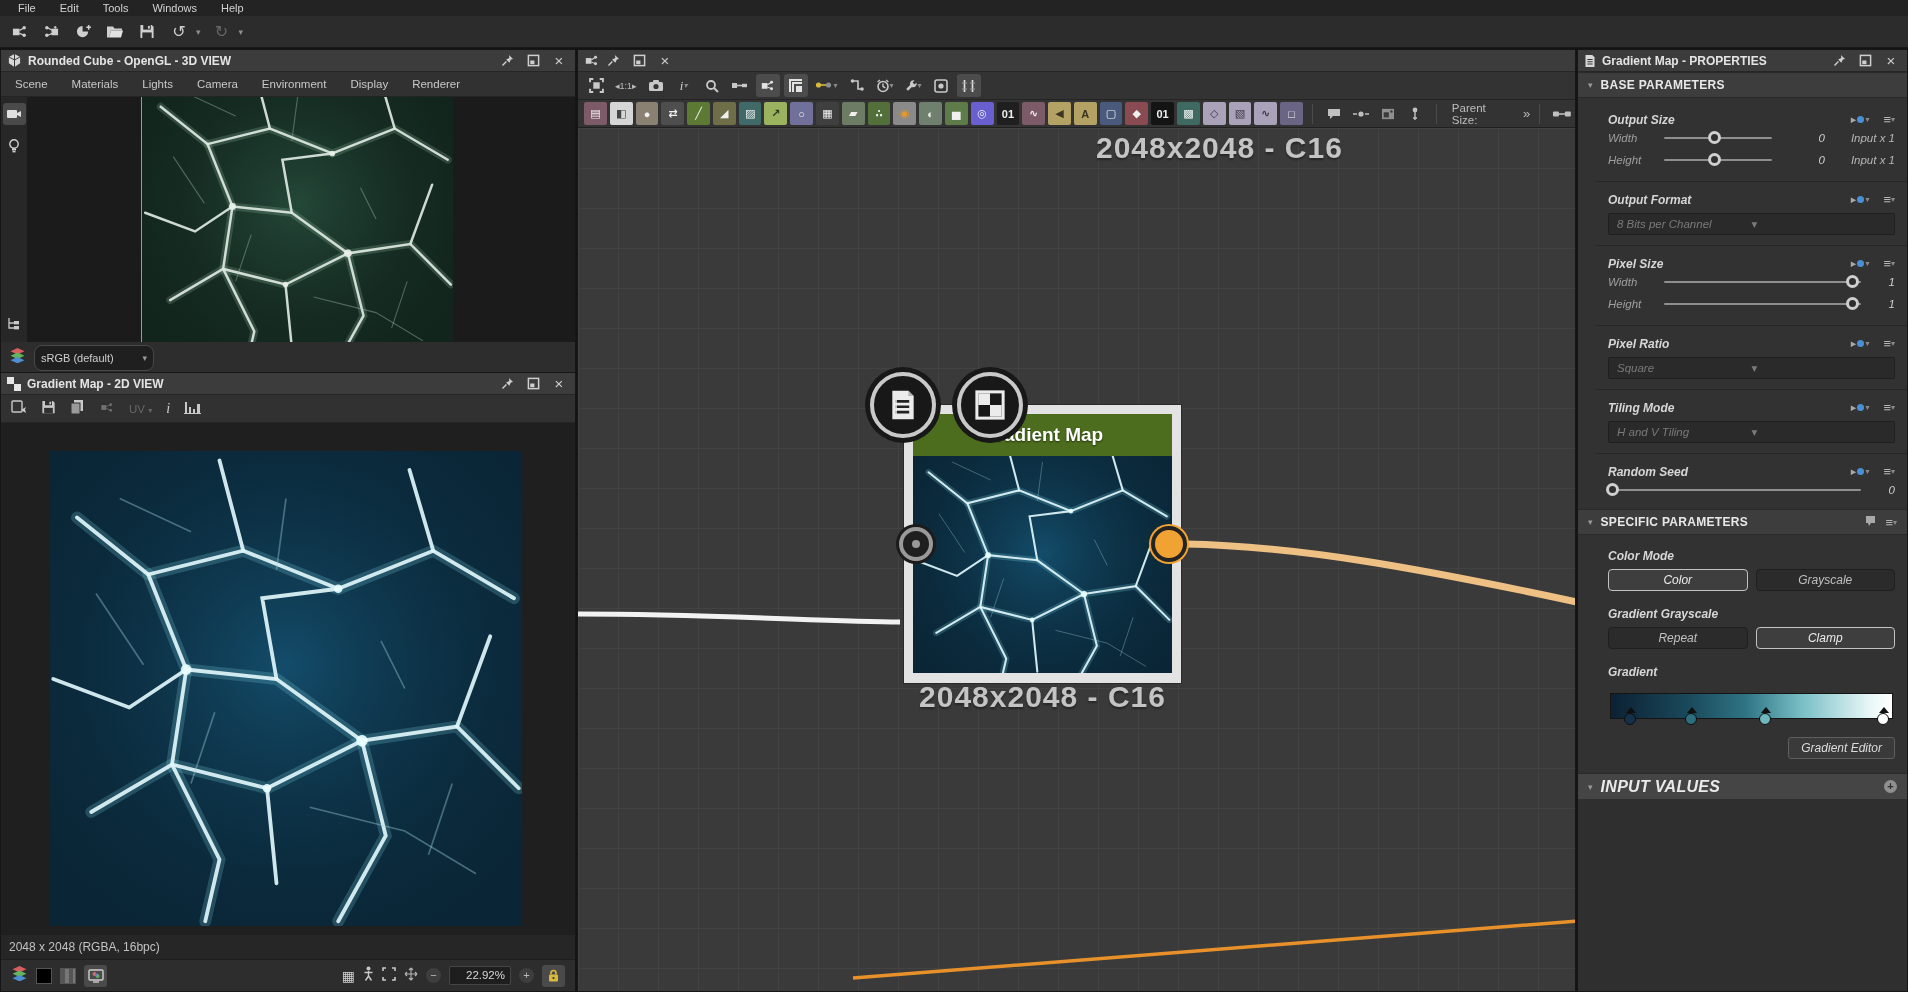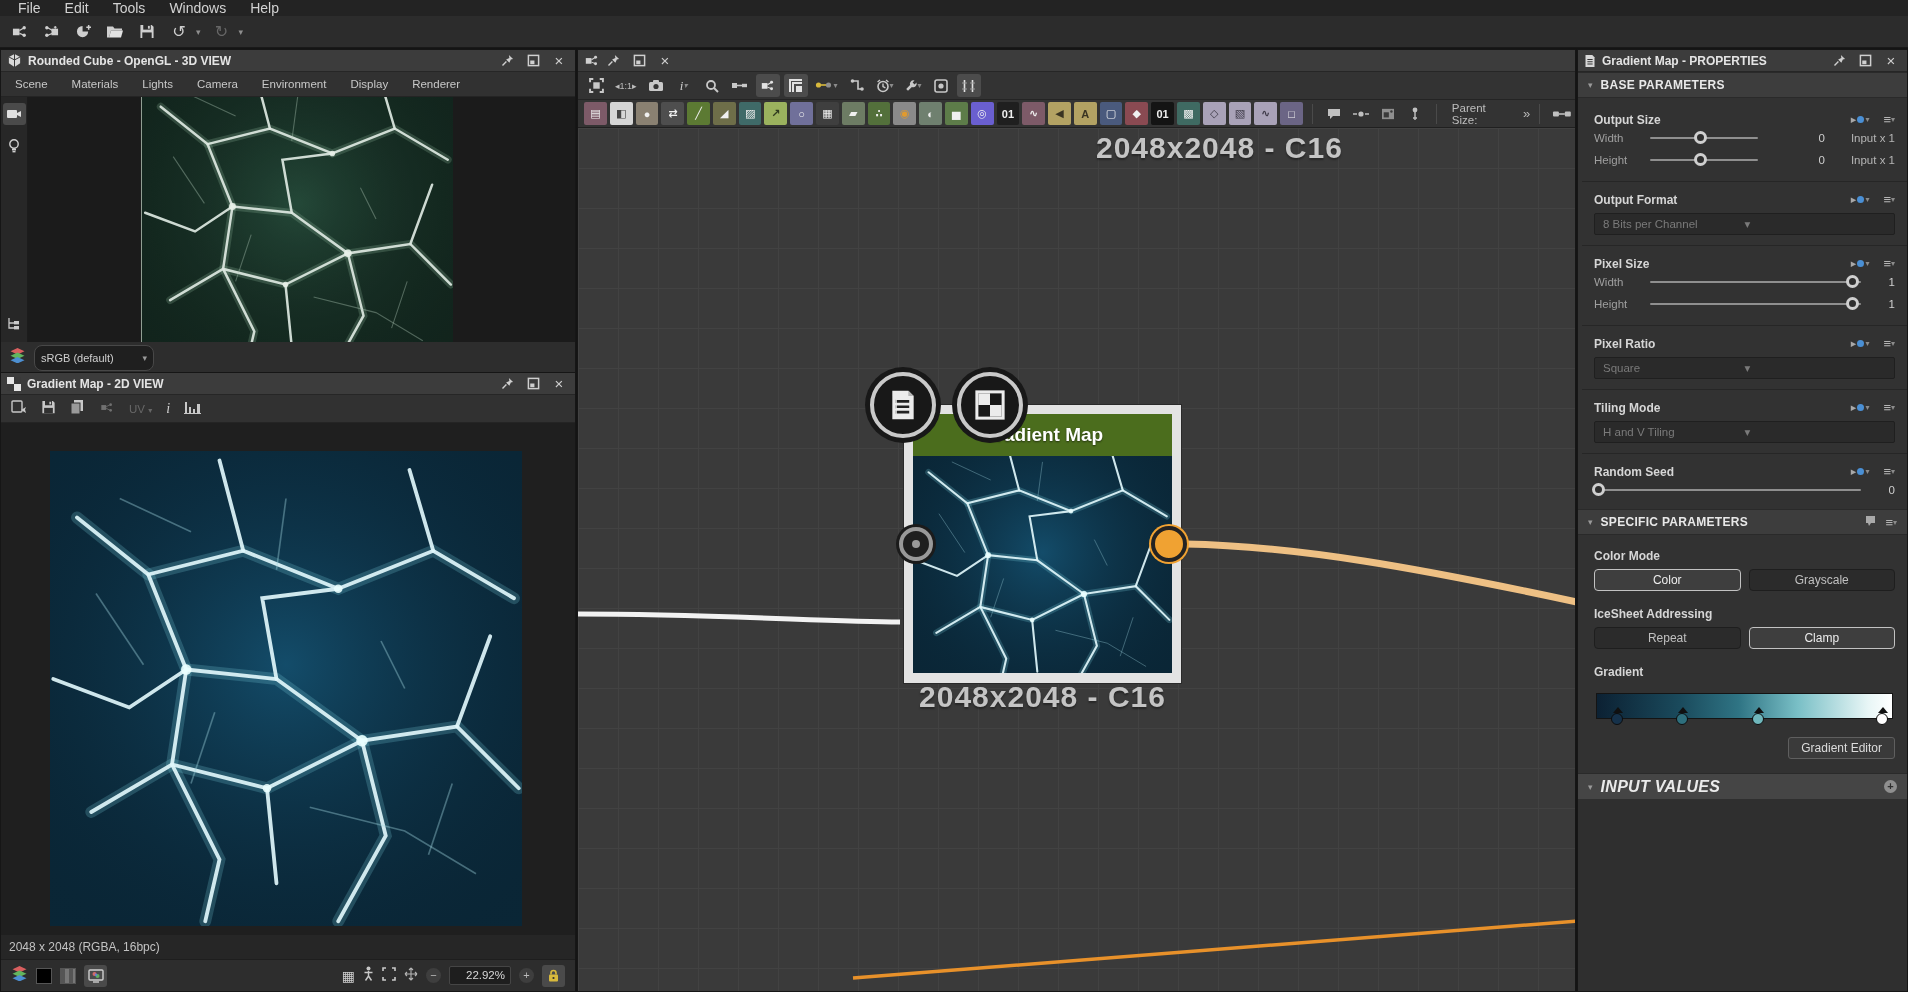--- a/index.html
+++ b/index.html
@@ -1,19 +1,19 @@
 <!DOCTYPE html>
 <html><head>
 <meta charset="utf-8">
 <style>
   * { box-sizing: border-box; margin: 0; padding: 0; }
   html,body { width:1908px; height:992px; overflow:hidden; background:#141414;
     font-family:"Liberation Sans","DejaVu Sans",sans-serif; color:#cfcfcf; }
   .menubar { height:16px; background:#232323; display:flex; align-items:center; gap:0; padding-left:6px; }
-  .menubar span { font-size:14px; color:#d2d2d2; padding:1px 12px; cursor:default; }
+  .menubar span { font-size:11px; color:#d2d2d2; padding:1px 12px; cursor:default; }
   .maintb { height:32px; background:#2c2c2c; border-bottom:1px solid #191919; display:flex; align-items:center; padding-left:6px; }
   .tbtn { width:26px; height:24px; display:flex; align-items:center; justify-content:center; margin-right:6px; border-radius:3px; }
   .tbtn svg { display:block; }
   .tglyph { font-size:16px; color:#cfcfcf; }
   .dim { color:#676767; }
   .chev { font-size:9px; color:#8f8f8f; margin:0 8px 0 -2px; }
 
   .panel { position:absolute; background:#2e2e2e; border:1px solid #161616; }
   .phead { height:22px; background:#3c3c3c; display:flex; align-items:center; padding:0 6px; gap:6px; border-bottom:1px solid #262626; }
   .ptitle { font-size:12px; font-weight:bold; color:#e4e4e4; white-space:nowrap; flex:1; }
@@ -72,21 +72,21 @@
   .badge { position:absolute; width:66px; height:66px; border-radius:50%; background:#181818; border:4px solid #c9c9c9; box-shadow:0 0 0 5px #181818; display:flex; align-items:center; justify-content:center; }
   .conn-in { position:absolute; left:321px; top:399px; width:34px; height:34px; border-radius:50%; background:#1f1f1f; border:4px solid #999; box-shadow:0 0 0 3px #1b1b1b; }
   .conn-in i { position:absolute; left:9px; top:9px; width:8px; height:8px; border-radius:50%; background:#999; }
   .conn-out { position:absolute; left:573px; top:398px; width:36px; height:36px; border-radius:50%; background:#f0a232; border:4px solid #232323; box-shadow:0 0 0 2px #f0a232; }
 
   
   #pprops { left:1577px; top:49px; width:331px; height:943px; background:#323232; display:flex; flex-direction:column; }
   .sectstrip { height:26px; background:#3d3d3d; border-top:1px solid #2a2a2a; border-bottom:1px solid #2a2a2a; display:flex; align-items:center; gap:8px; padding:0 10px; }
   .sectstrip b { font-size:12px; color:#e8e8e8; letter-spacing:.3px; flex:1; }
   .schev { font-size:9px; color:#9a9a9a; }
-  .pcontent { padding:4px 12px 0 16px; }
+  .pcontent { padding:4px 12px 0 30px;font-style:italic; }
   .prow-label { display:flex; align-items:center; margin-top:10px; }
   .plabel { font-size:12px; font-weight:bold; color:#d6d6d6; flex:1; }
   .fxicons { display:flex; align-items:center; gap:14px; color:#a9a9a9; }
   .fxicon { font-size:11px; display:flex; align-items:center; gap:1px; }
   .bluedot { width:7px; height:7px; border-radius:50%; background:#4a8fd4; display:inline-block; }
   .tinychev { font-size:8px; color:#8b8b8b; }
   .mline { font-size:13px; color:#b5b5b5; letter-spacing:-1px; }
   .sliderrow { display:flex; align-items:center; height:22px; gap:8px; }
   .sublabel { width:48px; font-size:11.5px; color:#9f9f9f; }
   .track { position:relative; height:2px; background:#8f8f8f; border-radius:1px; }
@@ -788,21 +788,21 @@
 
     <div class="prow-label">
       <span class="plabel">Color Mode</span>
     </div>
     <div class="segrow">
       <span class="segbtn on">Color</span>
       <span class="segbtn off">Grayscale</span>
     </div>
 
     <div class="prow-label" style="margin-top:16px">
-      <span class="plabel">IceSheet Addressing</span>
+      <span class="plabel">Gradient Grayscale</span>
     </div>
     <div class="segrow">
       <span class="segbtn off">Repeat</span>
       <span class="segbtn on">Clamp</span>
     </div>
 
     <div class="prow-label" style="margin-top:16px">
       <span class="plabel">Gradient</span>
     </div>
     <div class="gradbar">

